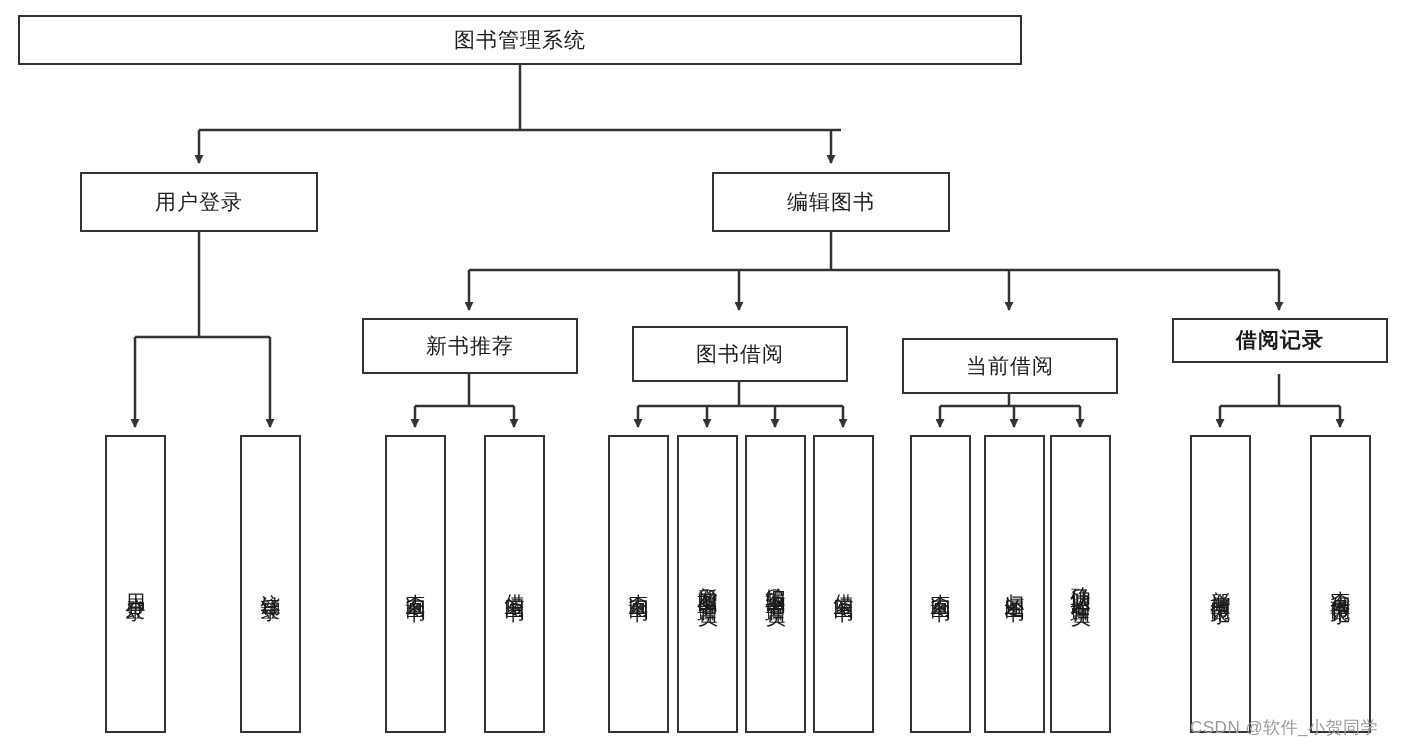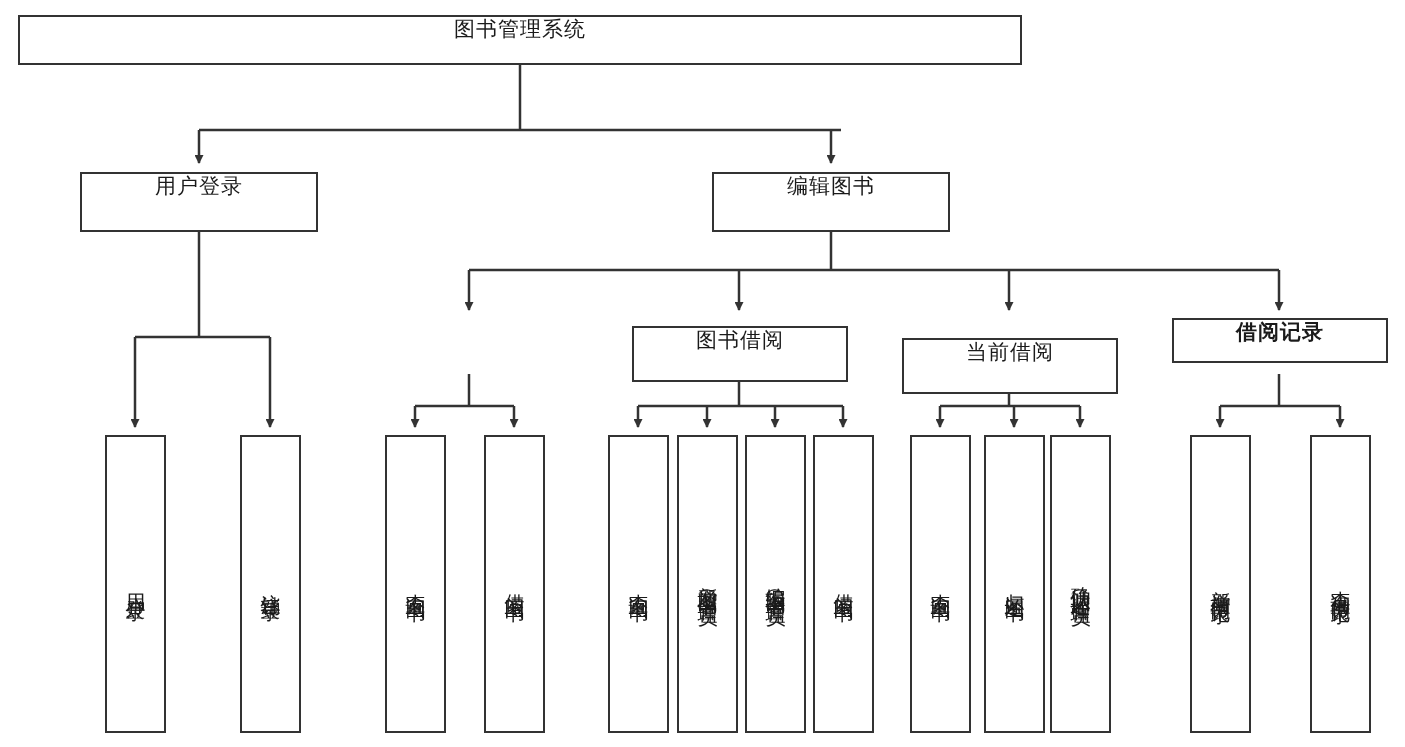--- a/index.html
+++ b/index.html
@@ -24,21 +24,21 @@
     width: 1405px;
     height: 747px;
     pointer-events: none;
   }
   .node {
     position: absolute;
     box-sizing: border-box;
     border: 2px solid #333333;
     background: #ffffff;
     display: flex;
-    align-items: flex-start;
+    align-items: center;
     justify-content: center;
     color: #1a1a1a;
     z-index: 2;
   }
   .node.horiz .node-label {
     font-size: 21px;
     line-height: 1.15;
     letter-spacing: 1px;
     white-space: nowrap;
     text-align: center;
@@ -137,20 +137,23 @@
     <span class="node-label">图书管理系统</span>
   </div>
 
   <div class="node horiz" id="node-l2-0" style="left: 80px; top: 172px; width: 238px; height: 60px;">
     <span class="node-label">用户登录</span>
   </div>
   <div class="node horiz" id="node-l2-1" style="left: 712px; top: 172px; width: 238px; height: 60px;">
     <span class="node-label">编辑图书</span>
   </div>
 
+  <div class="node horiz" id="node-l3-0" style="left: 362px; top: 318px; width: 216px; height: 56px;">
+    <span class="node-label">新书推荐</span>
+  </div>
   <div class="node horiz" id="node-l3-1" style="left: 632px; top: 326px; width: 216px; height: 56px;">
     <span class="node-label">图书借阅</span>
   </div>
   <div class="node horiz" id="node-l3-2" style="left: 902px; top: 318px; width: 216px; height: 56px; margin-top: 20px;">
     <span class="node-label">当前借阅</span>
   </div>
   <div class="node horiz" id="node-l3-3" style="left: 1172px; top: 318px; width: 216px; height: 45px; font-weight: bold;">
     <span class="node-label">借阅记录</span>
   </div>
 
@@ -187,14 +190,15 @@
   <div class="node vert" id="node-leaf-10" style="left: 1050px; top: 435px; width: 61px; height: 298px;">
     <span class="node-label">确认归还（管理员）</span>
   </div>
   <div class="node vert" id="node-leaf-11" style="left: 1190px; top: 435px; width: 61px; height: 298px;">
     <span class="node-label">新增借阅记录</span>
   </div>
   <div class="node vert" id="node-leaf-12" style="left: 1310px; top: 435px; width: 61px; height: 298px;">
     <span class="node-label">查询借阅记录</span>
   </div>
 
+  <div class="watermark" id="watermark" style="left: 1190px; top: 716px; color: rgb(154, 154, 154);">CSDN @软件_小贺同学</div>
 
 </div>
 
 </body></html>

